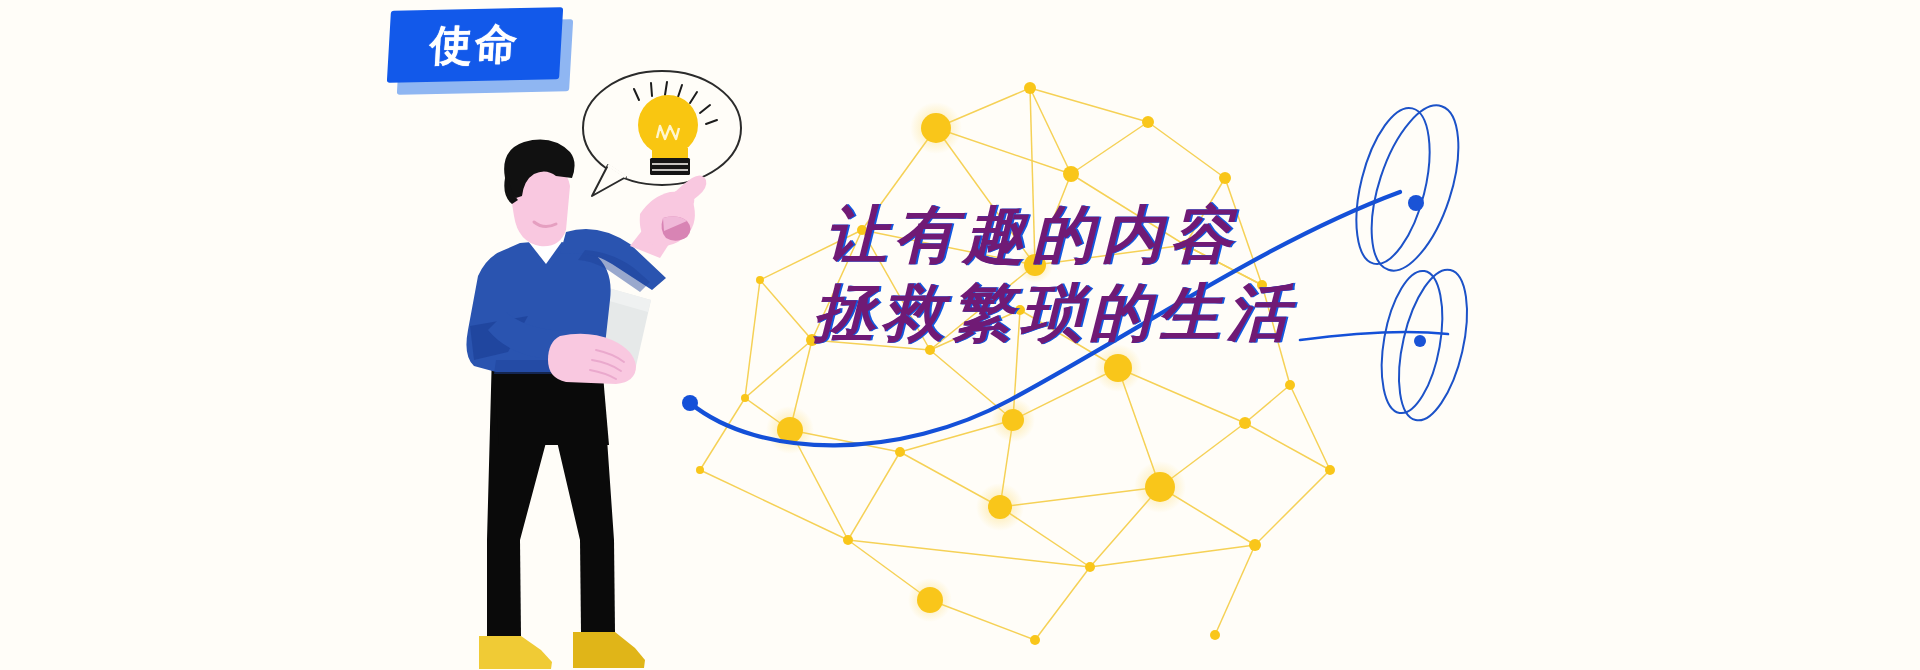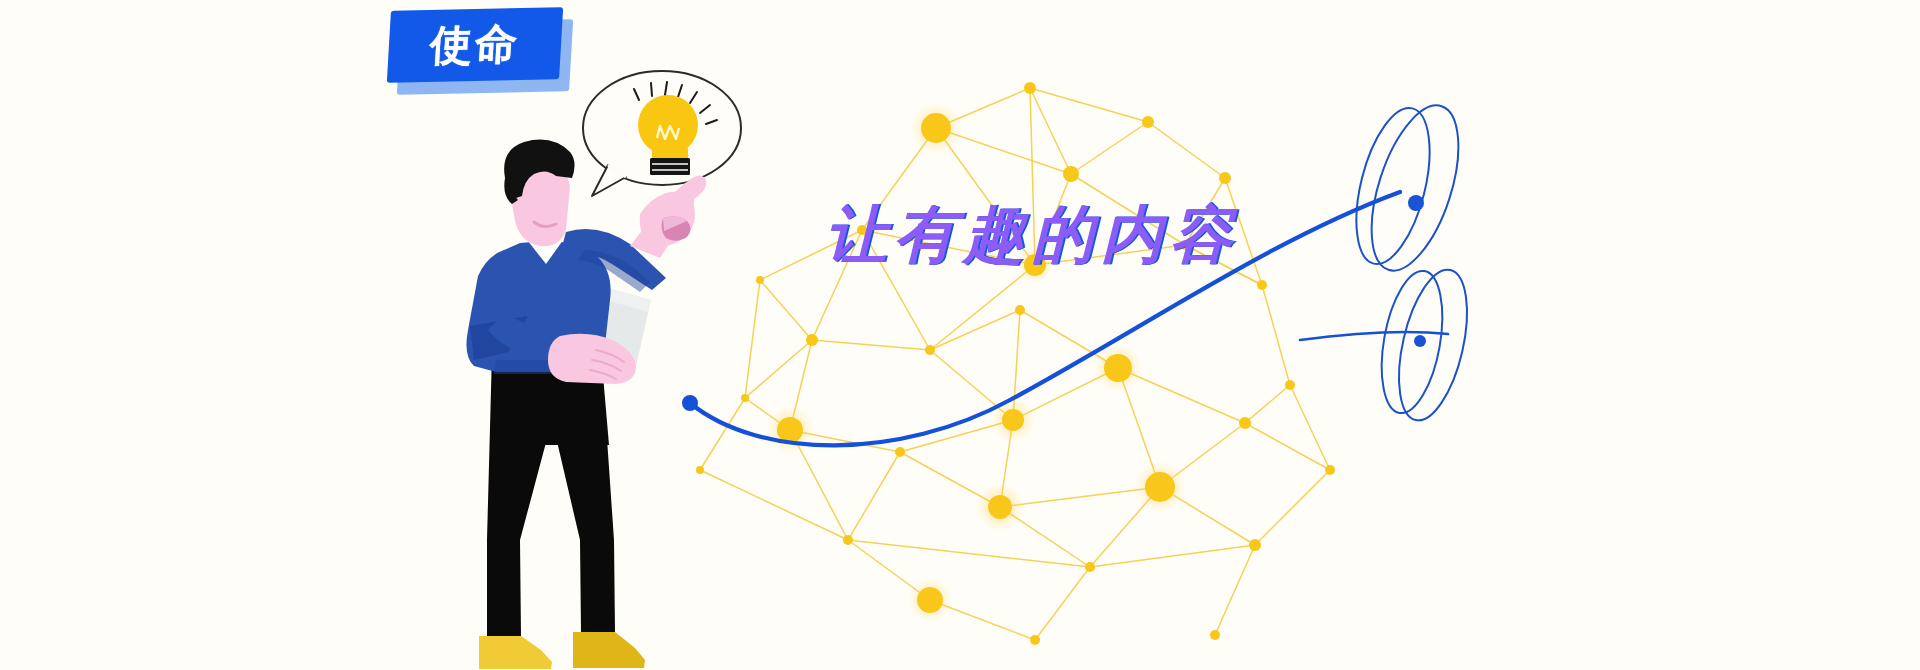--- a/index.html
+++ b/index.html
@@ -41,21 +41,21 @@
     text-shadow:0 0 1px #fff;
     font-family:"DejaVu Sans","Liberation Sans",sans-serif;
   }
 
   
   #headline{
     position:absolute;left:825px;top:196px;width:700px;
     z-index:6;
   }
   #headline .hl-line{
-    color:#8b5cf6;
+    color:#701a75;
     font-size:62px;
     font-weight:bold;
     font-style:italic;
     letter-spacing:7px;
     line-height:78px;
     white-space:nowrap;
     font-family:"DejaVu Sans","Liberation Sans",sans-serif;
     text-shadow:1px 0 0 #1358e0, 2px 0 0 #1358e0;
   }
   #headline .hl-line.second{margin-left:-12px;}
@@ -294,15 +294,16 @@
   </svg>
 
   <div id="mission-badge">
     <div class="shadow"></div>
     <div class="plate"></div>
     <div class="badge-text">使命</div>
   </div>
 
   <div id="headline">
     <div class="hl-line first">让有趣的内容</div>
+    <div class="hl-line second">拯救繁琐的生活</div>
   </div>
 
 </div>
 
 </body></html>

